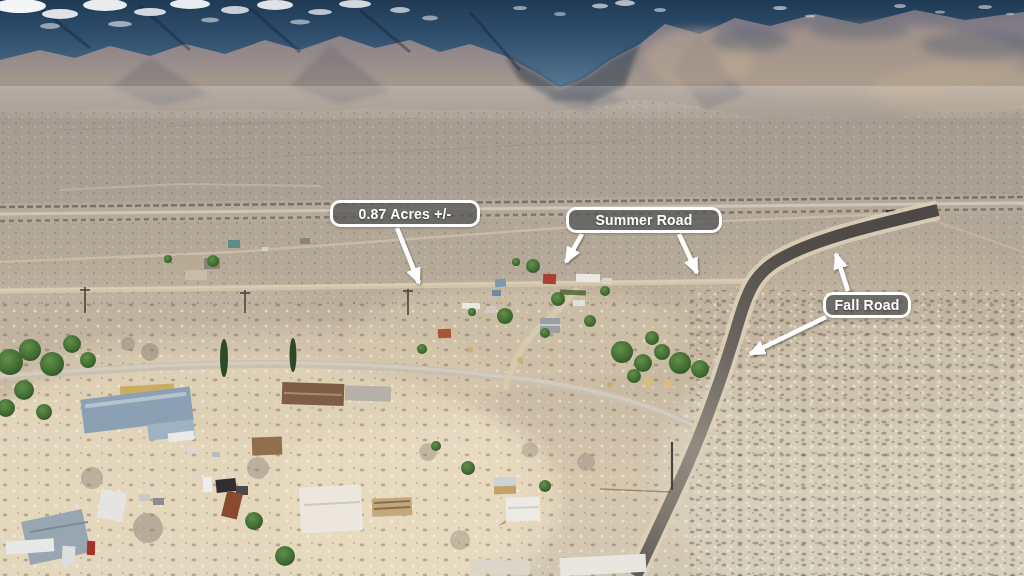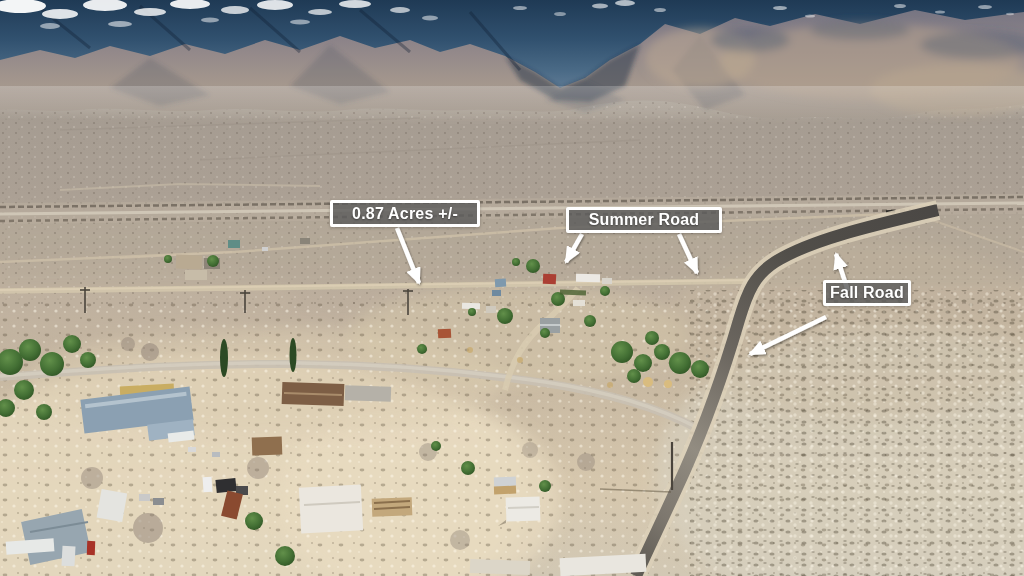--- a/index.html
+++ b/index.html
@@ -7,30 +7,30 @@
     position:relative;width:1024px;height:576px;overflow:hidden;
     background:#b9ad9c;font-family:"Liberation Sans",sans-serif;
   }
   .scene{position:absolute;left:0;top:0;width:1024px;height:576px;display:block;}
   .callout{
     position:absolute;box-sizing:border-box;
     display:flex;align-items:center;justify-content:center;
     background:var(--callout-bg,rgba(90,90,90,.82));
     border:3px solid var(--callout-border,#fff);
     color:var(--callout-text,#fff);
-    border-radius:2px;
-    font-weight:bold;font-size:16px;line-height:1;letter-spacing:.2px;
+    border-radius:10px;
+    font-weight:bold;font-size:14px;line-height:1;letter-spacing:.2px;
     text-shadow:0 1px 2px rgba(0,0,0,.4);
     box-shadow:0 1px 3px rgba(0,0,0,.25);
     white-space:nowrap;
     text-align:right;
   }
   .callout--acreage{left:330px;top:200px;width:150px;height:27px;}
   .callout--summer{left:566px;top:207px;width:156px;height:26px;}
-  .callout--fall{left:823px;top:280px;width:88px;height:26px;}
+  .callout--fall{left:823px;top:292px;width:88px;height:26px;}
 </style>
 </head>
 <body>
 
 <div class="stage">
 
 <svg class="scene" viewBox="0 0 1024 576" xmlns="http://www.w3.org/2000/svg">
   <defs>
     <linearGradient id="gDesert" x1="0" y1="0" x2="0" y2="1">
       <stop offset="0" stop-color="#98948e"></stop>

